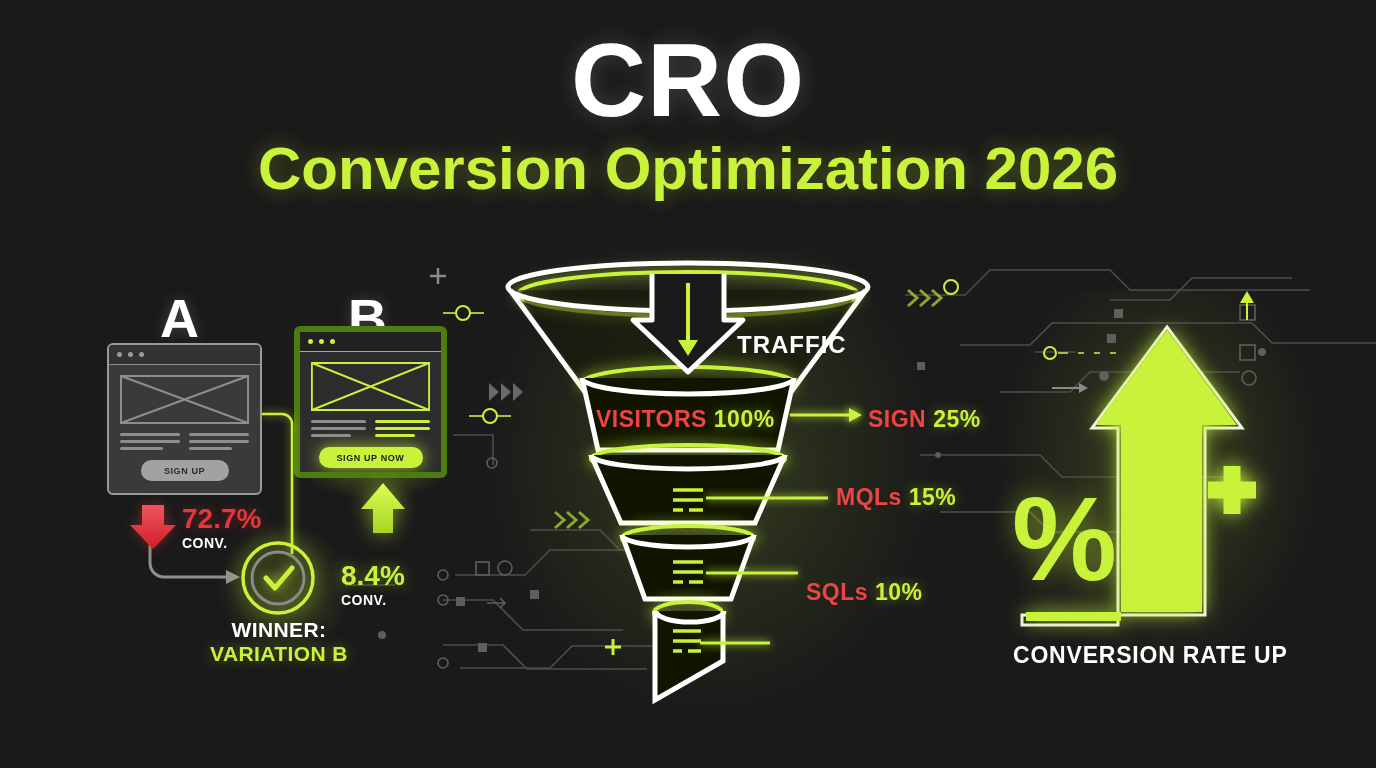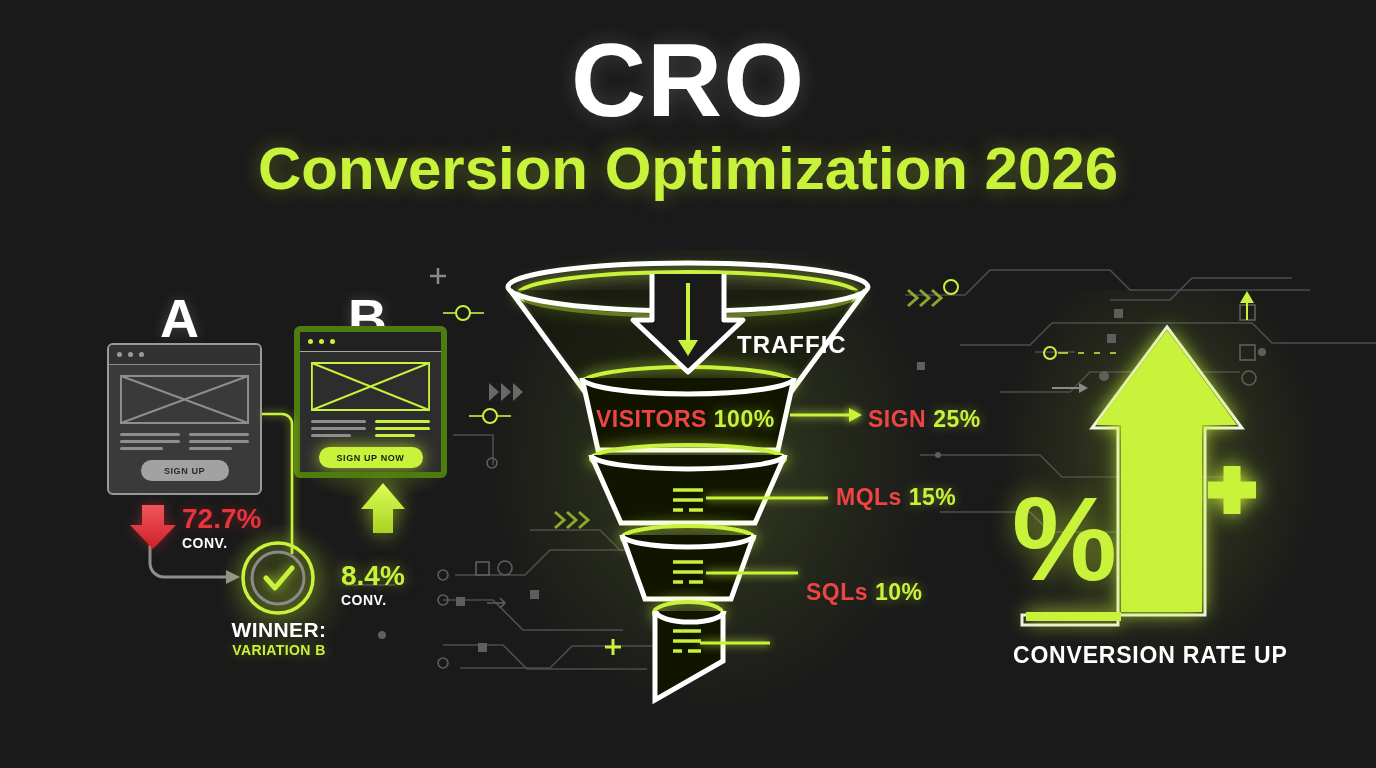--- a/index.html
+++ b/index.html
@@ -106,21 +106,21 @@
   .stat { position:absolute; }
   .stat .val { font-size:28px; font-weight:bold; line-height:1; }
   .stat .cap { font-size:14px; font-weight:bold; color:#fff; letter-spacing:0.5px; margin-top:2px; }
   #stat-a { left:182px; top:505px; }
   #stat-a .val { color:#e8343c; text-shadow:0 0 12px rgba(232,52,60,0.4); }
   #stat-b { left:341px; top:562px; }
   #stat-b .val { color:#c9f23a; text-shadow:0 0 14px rgba(200,240,45,0.5); }
 
   .winner { position:absolute; left:150px; top:618px; width:258px; text-align:center; }
   .winner .w1 { font-size:21px; font-weight:bold; color:#fff; letter-spacing:0.4px; }
-  .winner .w2 { font-size:14px; font-weight:bold; color:#c9f23a; letter-spacing:0.4px; text-shadow:0 0 14px rgba(200,240,45,0.4); }
+  .winner .w2 { font-size:21px; font-weight:bold; color:#c9f23a; letter-spacing:0.4px; text-shadow:0 0 14px rgba(200,240,45,0.4); }
 
   
   .flabel { position:absolute; font-size:23px; font-weight:bold; white-space:nowrap; }
   .flabel .nm { color:#ef4444; }
   .flabel .pct { color:#c9f23a; text-shadow:0 0 12px rgba(200,240,45,0.45); }
   #lbl-traffic { left:737px; top:331px; color:#fff; font-size:24px; font-weight:bold; letter-spacing:1px; }
   #lbl-visitors { left:596px; top:406px; letter-spacing:0.5px; }
   #lbl-leads  { left:868px; top:406px; letter-spacing:0.5px; }
   #lbl-mqls   { left:836px; top:484px; letter-spacing:0.5px; }
   #lbl-sqls   { left:806px; top:579px; letter-spacing:0.5px; }

